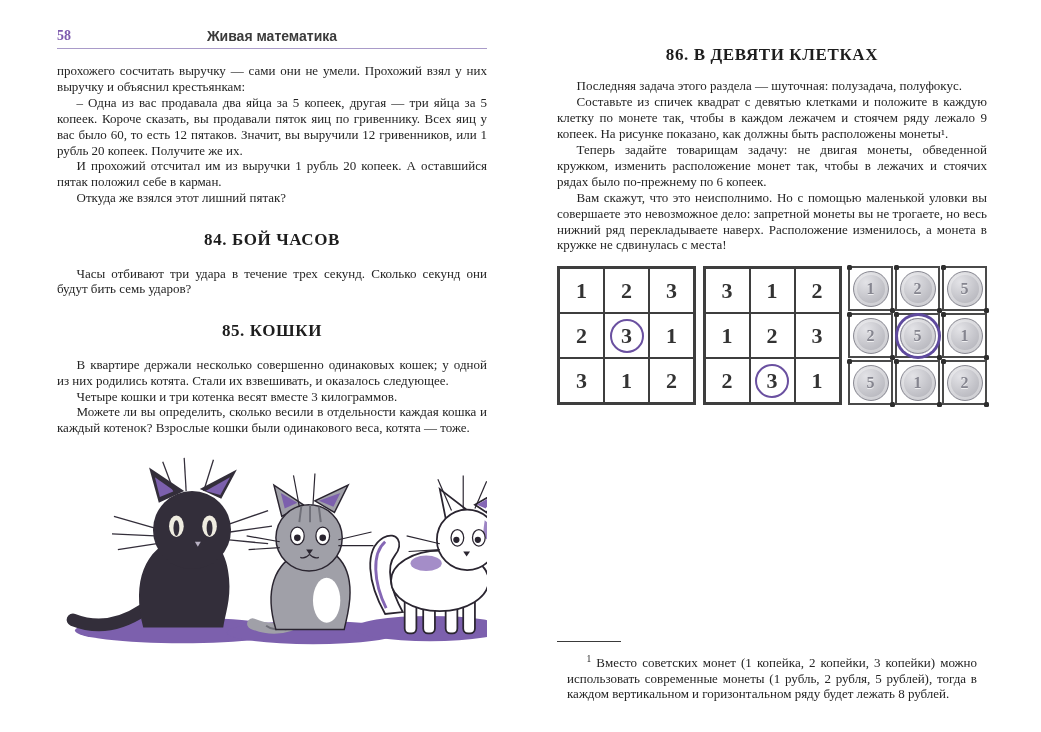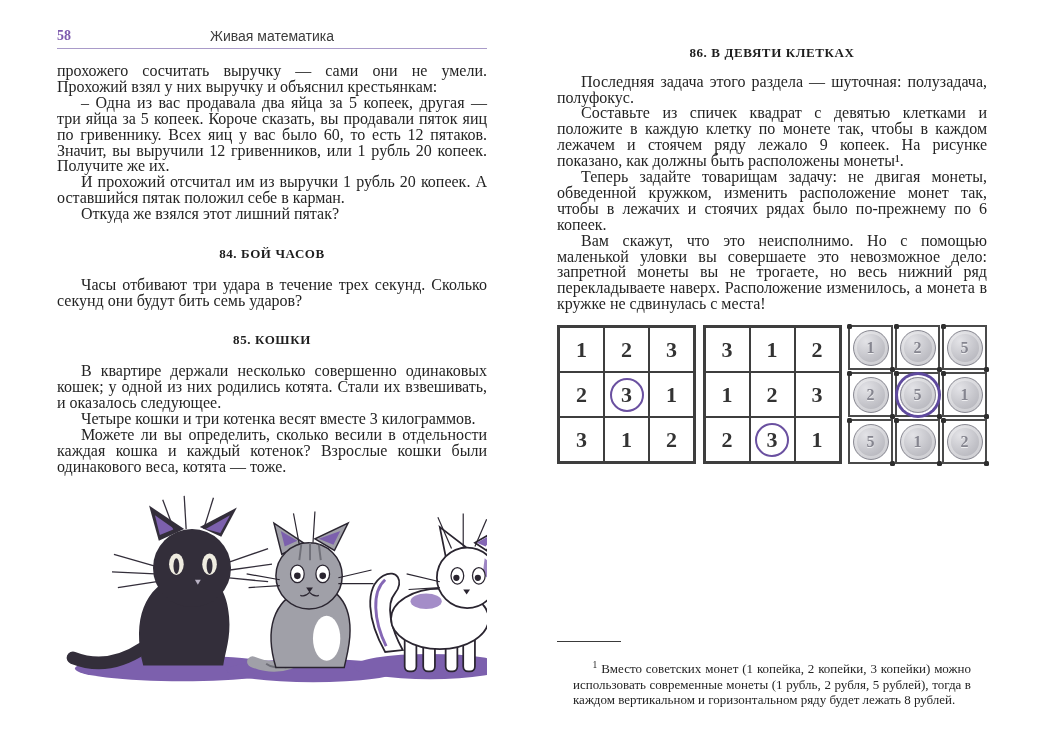--- a/index.html
+++ b/index.html
@@ -11,31 +11,31 @@
   #left-page{left:57px;}
   #right-page{left:557px;}
 
   .page-header{
     position:relative;height:20px;border-bottom:1px solid #a99bc9;
     font-family:"Liberation Sans","DejaVu Sans",sans-serif;font-size:14px;color:#3b3b3b;
   }
   .page-num{font-weight:700;color:#7d5bae;}
   .pn-left{position:absolute;left:0;top:0;font-family:Liberation Serif, serif;}
   .pn-right{position:absolute;right:0;top:0;}
-  .running-center{position:absolute;left:0;right:0;top:0;text-align:center;}
+  .running-center{position:absolute;left:0;right:0;top:0;text-align:center;font-weight:bold;}
   .running-left{position:absolute;left:0;top:0;}
 
   .body-text p{
-    margin:0;font-size:16px;line-height:15.9px;text-align:justify;text-indent:1.5em;
+    margin:0;font-size:13px;line-height:15.9px;text-align:justify;text-indent:1.5em;
   }
   .body-text p.noindent{text-indent:0;}
   .intro{margin-top:14px;}
 
   h2.section-title{
-    margin:24px 0 15px 0;text-align:center;font-size:13px;line-height:1.2;
+    margin:24px 0 15px 0;text-align:center;font-size:17px;line-height:1.2;
     font-weight:700;letter-spacing:.6px;color:#1d1d1d;
     font-family:"Liberation Serif","DejaVu Serif",serif;
   }
   #right-page h2.section-title{margin-top:17px;margin-bottom:13px;}
 
   
   .kittens-fig{margin-top:16px;width:430px;height:200px;}
   .kittens-fig svg{display:block;width:100%;height:100%;}
 
   
@@ -73,21 +73,21 @@
   }
   .coin-num{
     font-family:"Liberation Serif","DejaVu Serif",serif;font-weight:700;font-size:16px;color:#85858f;
     text-shadow:0 1px 0 rgba(255,255,255,.7);
   }
   .coin.ringed{box-shadow:inset 0 0 0 3px rgba(255,255,255,.35),0 0 0 2px #fff,0 0 0 5px #5f4a9e;}
 
   
   .footnote{position:absolute;left:0;top:613px;width:430px;}
   .footnote-rule{width:64px;border-top:1.5px solid #3a3a3a;margin-bottom:7px;}
-  .footnote p{margin:16px;font-size:13px;line-height:15.3px;text-align:justify;text-indent:1.5em;}
+  .footnote p{margin:10px;font-size:13px;line-height:15.3px;text-align:justify;text-indent:1.5em;}
   .footnote sup{font-size:9.5px;}
 </style>
 </head>
 <body>
 
 <div class="page" id="left-page">
   <div class="page-header">
     <span class="page-num pn-left">58</span>
     <span class="running-center">Живая математика</span>
   </div>

